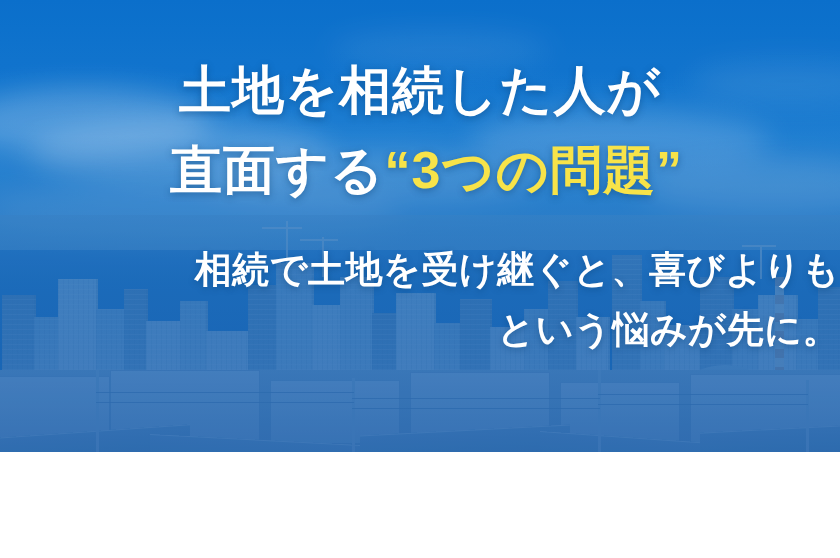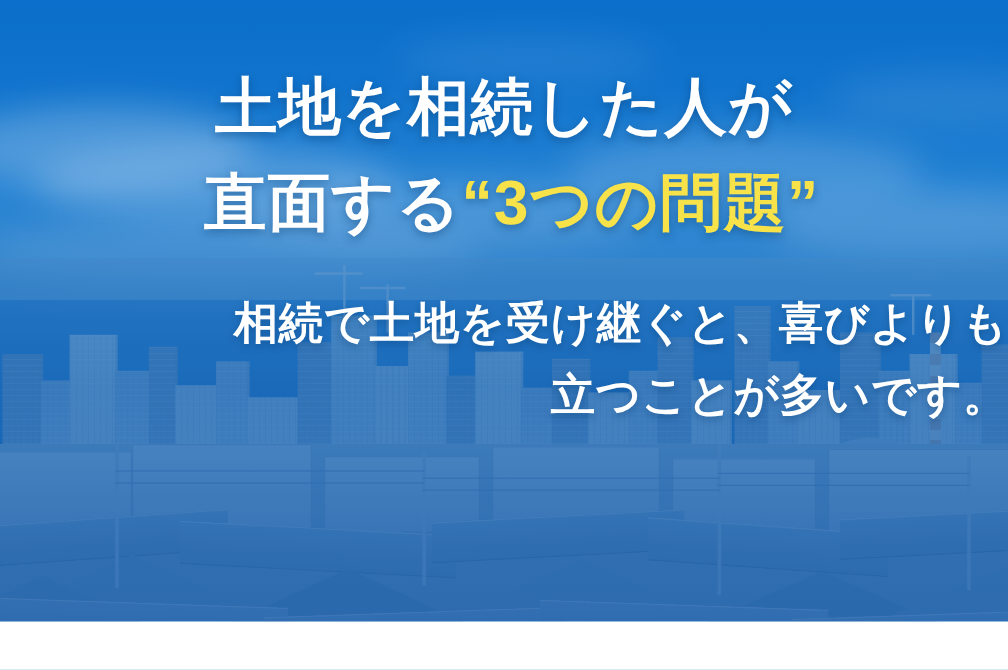--- a/index.html
+++ b/index.html
@@ -4,21 +4,21 @@
 <title>土地を相続した人が直面する3つの問題</title>
 <style>
   html, body {
     margin: 0;
     padding: 0;
     background: #ffffff;
   }
   #slide {
     position: relative;
     width: 840px;
-    height: 518px;
+    height: 452px;
     overflow: hidden;
     font-family: "Liberation Sans", "DejaVu Sans", sans-serif;
     background: #1481d6;
   }
 
   
   .bg-layer {
     position: absolute;
     left: 0; top: 0;
     width: 100%; height: 100%;
@@ -326,17 +326,17 @@
     <div class="headline l1">
       <span>土地を相続した人が</span>
     </div>
 
     <div class="headline l2">
       <span>直面する</span><span class="hl-accent">“3つの問題”</span>
     </div>
 
     <div class="body-block">
       <span class="body-line">相続で土地を受け継ぐと、喜びよりも</span>
-      <span class="body-line">立つことが多いです。</span>
+      <span class="body-line">という悩みが先に。</span>
     </div>
 
   </div>
 </div>
 
 </body></html>

